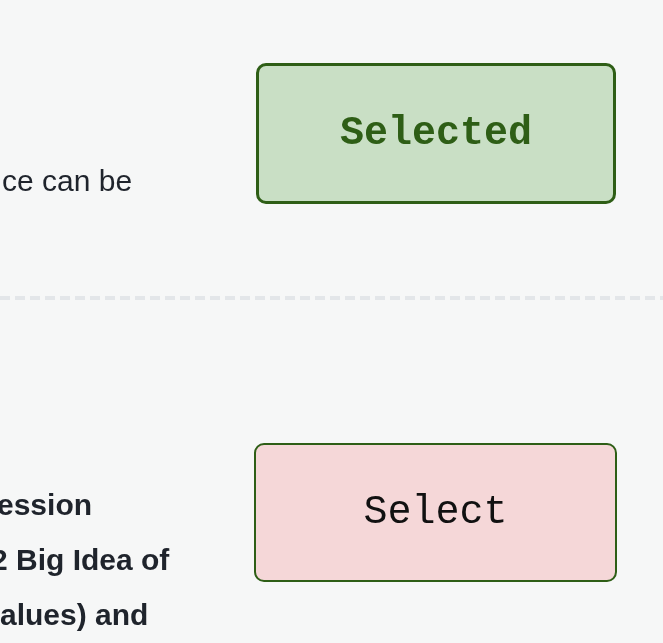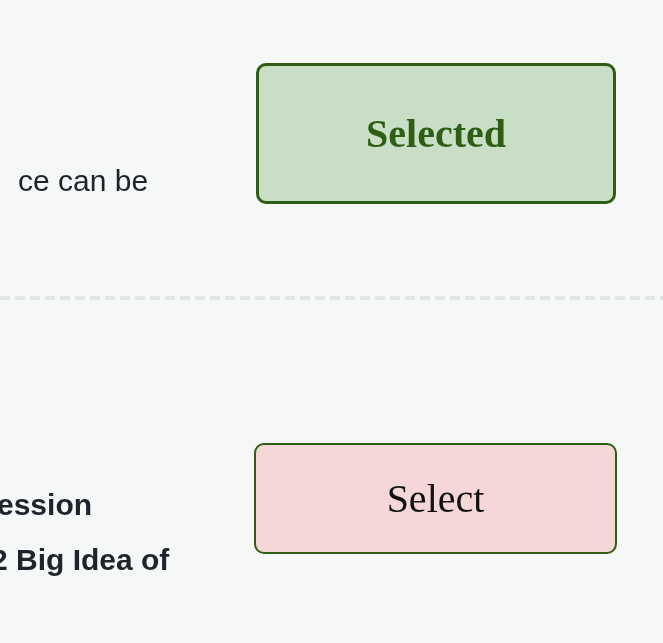--- a/index.html
+++ b/index.html
@@ -16,48 +16,48 @@
   .row-text {
     position: absolute;
     left: 0;
     color: #1f242c;
     font-size: 30px;
     white-space: nowrap;
   }
   .row-text .tline { display: block; }
   .block-1 { top: 155px; }
   .block-1 .tline { line-height: 52px; }
-  .block-1 .line-0 { margin-left: 18px; }
+  .block-1 .line-0 { margin-left: 2px; }
   .block-2 { top: 477px; font-weight: bold; }
   .block-2 .tline { line-height: 55px; }
   .block-2 .line-0 { margin-left: -3px; }
   .block-2 .line-1 { margin-left: -9px; }
 
   
   .btn {
     position: absolute;
     display: flex;
     align-items: center;
     justify-content: center;
     border-radius: 10px;
-    font-family: Liberation Serif, serif;
+    font-family: Liberation Mono, monospace;
     font-size: 40px;
     cursor: pointer;
   }
   .btn-selected {
     left: 256px; top: 63px;
     width: 360px; height: 141px;
     background: #c9dfc5;
     border: 3px solid #2e5e16;
     color: #2e5e16;
     font-weight: bold;
   }
   .btn-select {
     left: 254px; top: 443px;
-    width: 363px; height: 111px;
+    width: 363px; height: 139px;
     background: #f5d7d8;
     border: 2px solid #2e5e16;
     color: #111111;
     font-weight: normal;
   }
 
   
   .divider {
     position: absolute;
     left: 0; top: 296px;
@@ -77,16 +77,17 @@
   <div class="row-text block-1">
     <span class="tline line-0">ce can be</span>
   </div>
   <button class="btn btn-selected">Selected</button>
 
   <div class="divider"></div>
 
   <div class="row-text block-2">
     <span class="tline line-0">ession</span>
     <span class="tline line-1">2 Big Idea of</span>
+    <span class="tline line-2">alues) and</span>
   </div>
   <button class="btn btn-select">Select</button>
 
 </div>
 
 </body></html>

